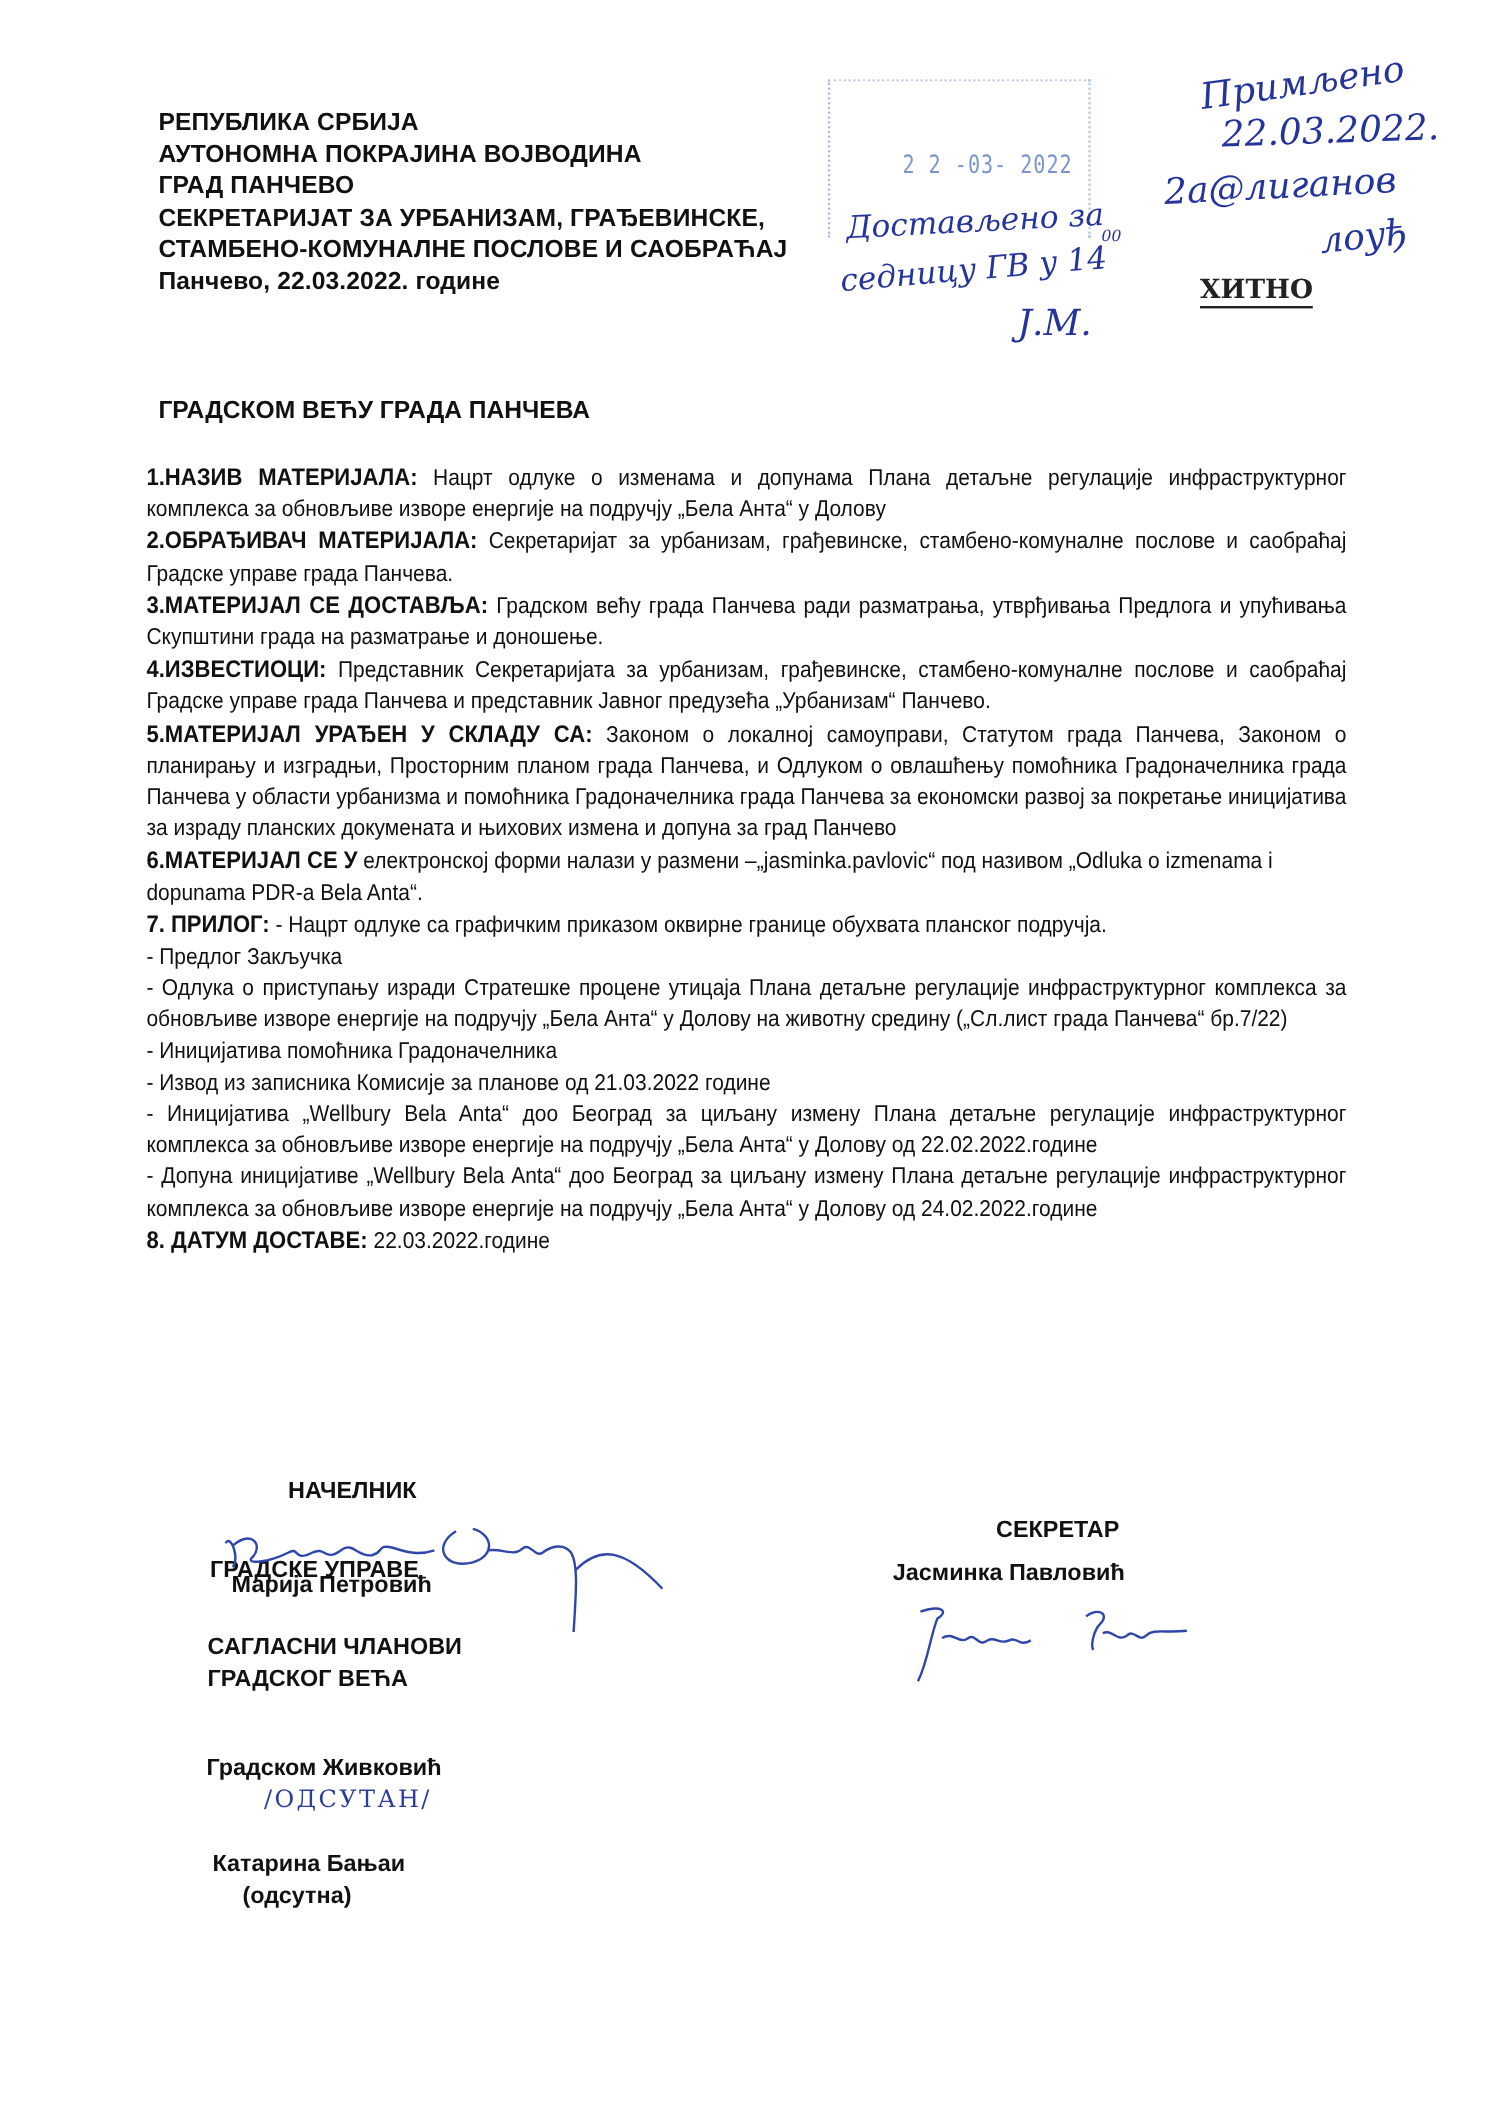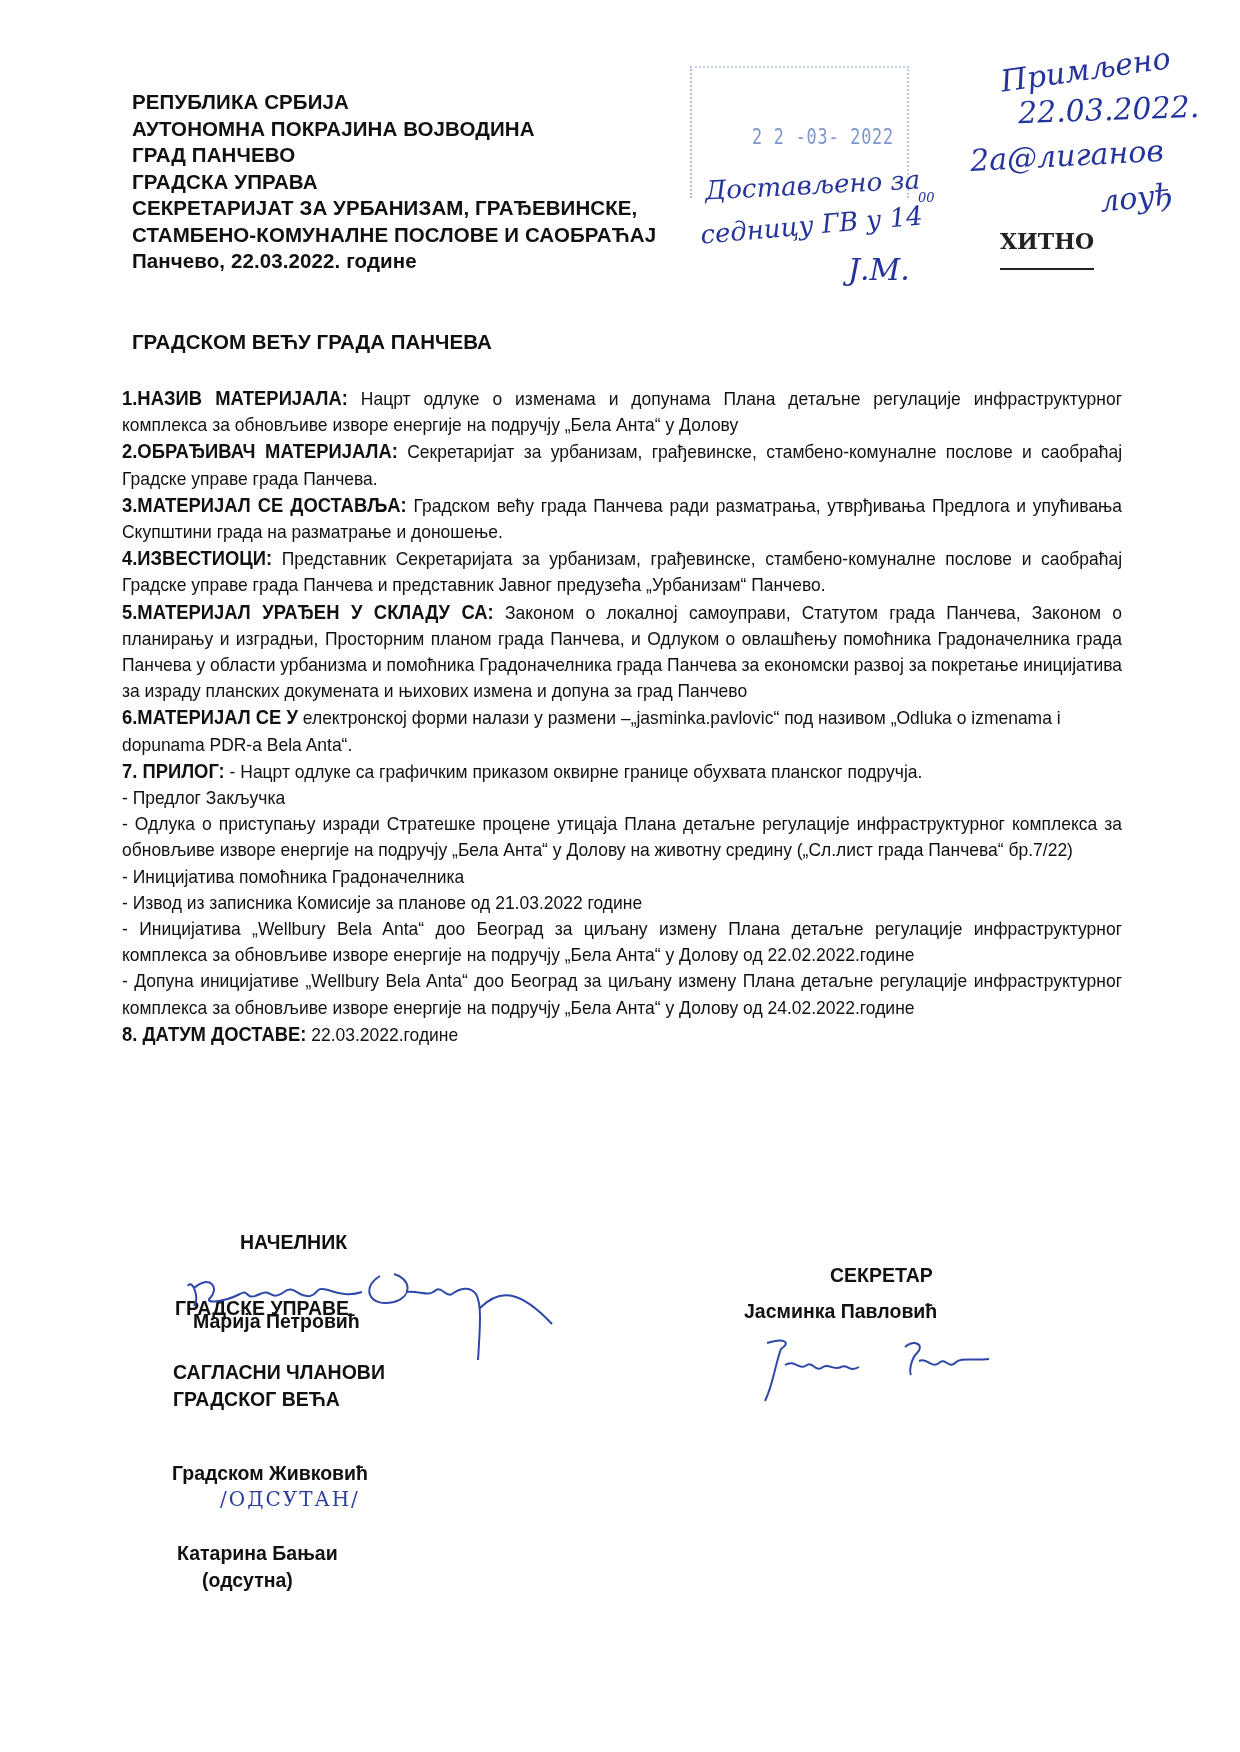--- a/index.html
+++ b/index.html
@@ -122,38 +122,37 @@
   </style>
 </head>
 <body>
 
 <div class="page">
 
   <div class="header">
     <div class="line">РЕПУБЛИКА СРБИЈА</div>
     <div class="line">АУТОНОМНА ПОКРАЈИНА ВОЈВОДИНА</div>
     <div class="line">ГРАД ПАНЧЕВО</div>
-    <div class="line">ГРАДСКА УПРАВА</div>
     <div class="line">СЕКРЕТАРИЈАТ ЗА УРБАНИЗАМ, ГРАЂЕВИНСКЕ,</div>
     <div class="line">СТАМБЕНО-КОМУНАЛНЕ ПОСЛОВЕ И САОБРАЋАЈ</div>
     <div class="line date-line">Панчево, 22.03.2022. године</div>
   </div>
 
   <div class="stamp"></div>
   <div class="stamp-date">2 2 -03- 2022</div>
   <div class="hw-text" style="left:705px; top:170px; font-size:26px; transform:rotate(-3deg);">Достављено за</div>
   <div class="hw-text" style="left:700px; top:210px; font-size:26px; transform:rotate(-5deg);">седницу ГВ у 14</div>
   <div class="hw-text" style="left:918px; top:190px; font-size:13px;">00</div>
   <div class="hw-text" style="left:848px; top:252px; font-size:30px;">Ј.М.</div>
 
   <div class="hw-text" style="left:1000px; top:52px; font-size:30px; transform:rotate(-8deg);">Примљено</div>
   <div class="hw-text" style="left:1018px; top:92px; font-size:30px; transform:rotate(-2deg);">22.03.2022.</div>
   <div class="hw-text" style="left:970px; top:138px; font-size:30px; transform:rotate(-3deg);">2a@лиганов</div>
   <div class="hw-text" style="left:1100px; top:180px; font-size:30px; transform:rotate(-6deg);">лоуђ</div>
-  <div class="hw-text hw-black" style="left:1000px; top:228px; font-size:22px; font-style:normal; font-weight:bold; border-bottom:2px solid #222; padding-bottom:14px;">ХИТНО</div>
+  <div class="hw-text hw-black" style="left:1000px; top:228px; font-size:22px; font-style:normal; font-weight:bold; border-bottom:2px solid #222; padding-bottom:1px;">ХИТНО</div>
 
   <div class="recipient">ГРАДСКОМ ВЕЋУ ГРАДА ПАНЧЕВА</div>
 
   <div class="body">
     <p><span class="label">1.НАЗИВ МАТЕРИЈАЛА:</span><span> Нацрт одлуке о изменама и допунама Плана детаљне регулације инфраструктурног комплекса за обновљиве изворе енергије на подручју „Бела Анта“ у Долову</span></p>
     <p><span class="label">2.ОБРАЂИВАЧ МАТЕРИЈАЛА:</span><span> Секретаријат за урбанизам, грађевинске, стамбено-комуналне послове и саобраћај  Градске управе града Панчева.</span></p>
     <p><span class="label">3.МАТЕРИЈАЛ СЕ ДОСТАВЉА:</span><span> Градском већу града Панчева ради разматрања, утврђивања Предлога и упућивања Скупштини града на разматрање и доношење.</span></p>
     <p><span class="label">4.ИЗВЕСТИОЦИ:</span><span> Представник Секретаријата за урбанизам, грађевинске, стамбено-комуналне послове и саобраћај Градске управе града Панчева и представник Јавног предузећа „Урбанизам“ Панчево.</span></p>
     <p><span class="label">5.МАТЕРИЈАЛ УРАЂЕН У СКЛАДУ СА:</span><span> Законом о локалној самоуправи, Статутом града Панчева, Законом о планирању и изградњи, Просторним планом града Панчева,  и Одлуком о овлашћењу помоћника Градоначелника града Панчева у области урбанизма и помоћника Градоначелника града Панчева за економски развој за покретање иницијатива за израду планских докумената и њихових измена и допуна за град Панчево</span></p>
     <p class="single"><span class="label">6.МАТЕРИЈАЛ СЕ У</span><span>  електронској форми налази у размени –„jasminka.pavlovic“ под називом „Odluka o izmenama i dopunama PDR-a Bela Anta“.</span></p>

